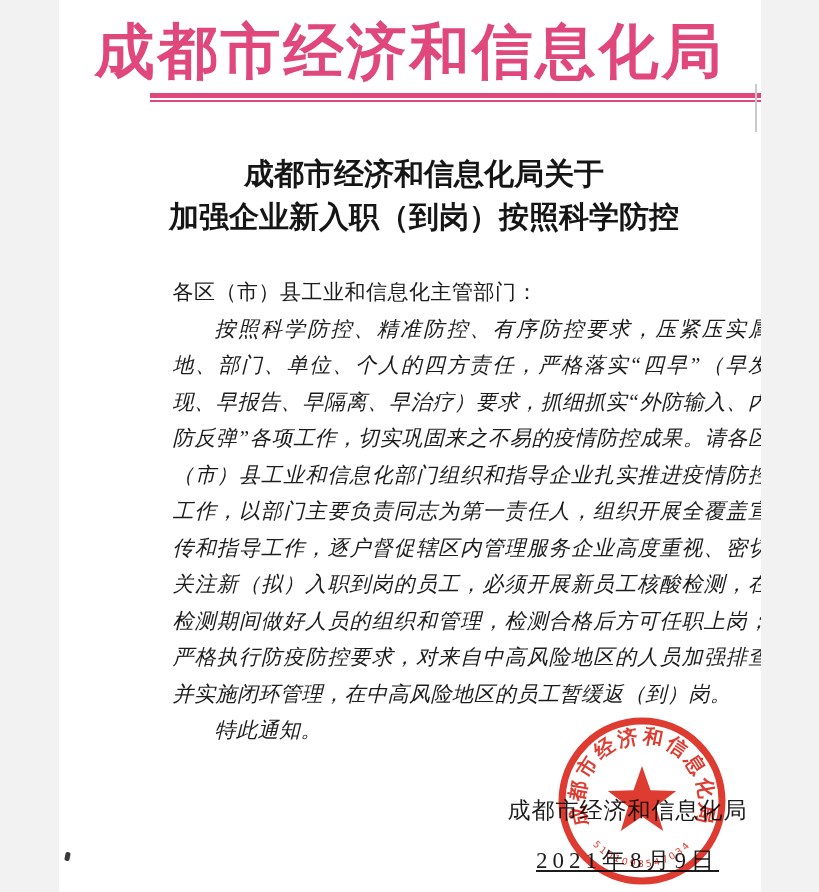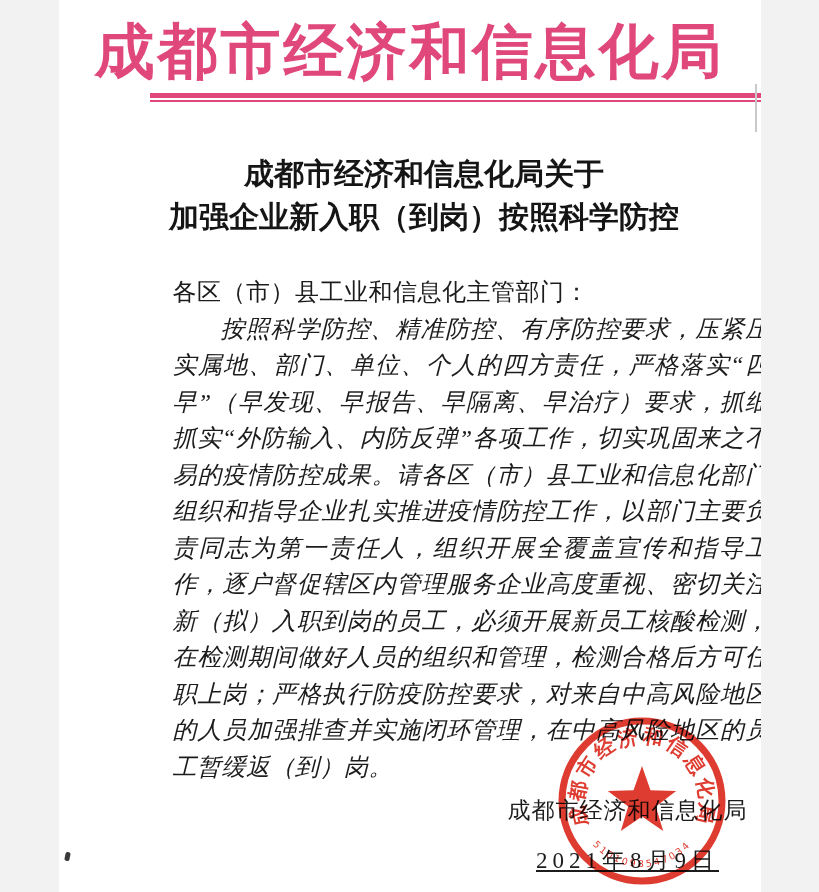--- a/index.html
+++ b/index.html
@@ -30,21 +30,21 @@
     position:absolute;top:152px;left:0;right:0;
     text-align:center;
     font-size:30px;line-height:43px;
     font-weight:bold;
     color:#151515;
     margin-left:29px;
   }
   
   .body-text{
     position:absolute;left:114px;top:274px;width:597px;
-    font-size:24px;line-height:36.5px;
+    font-size:21px;line-height:36.5px;
     text-align:justify;
     letter-spacing:0.5px;
   }
   .body-text p{margin:0;}
   .indent{text-indent:2em;font-style:italic;}
   
   .signature-block{
     position:absolute;left:423px;top:795px;width:292px;
     text-align:center;
   }
@@ -80,20 +80,21 @@
   </div>
 
   <div class="doc-title">
     <div>成都市经济和信息化局关于</div>
     <div>加强企业新入职（到岗）按照科学防控</div>
   </div>
 
   <div class="body-text">
     <p>各区（市）县工业和信息化主管部门：</p>
     <p class="indent">按照科学防控、精准防控、有序防控要求，压紧压实属地、部门、单位、个人的四方责任，严格落实“四早”（早发现、早报告、早隔离、早治疗）要求，抓细抓实“外防输入、内防反弹”各项工作，切实巩固来之不易的疫情防控成果。请各区（市）县工业和信息化部门组织和指导企业扎实推进疫情防控工作，以部门主要负责同志为第一责任人，组织开展全覆盖宣传和指导工作，逐户督促辖区内管理服务企业高度重视、密切关注新（拟）入职到岗的员工，必须开展新员工核酸检测，在检测期间做好人员的组织和管理，检测合格后方可任职上岗；严格执行防疫防控要求，对来自中高风险地区的人员加强排查并实施闭环管理，在中高风险地区的员工暂缓返（到）岗。</p>
+    <p class="indent">特此通知。</p>
   </div>
 
   <div class="signature-block">
     <div class="sig-agency">成都市经济和信息化局</div>
     <div class="sig-date">2021年8月9日</div>
   </div>
 
   <svg class="seal" viewBox="0 0 176 176">
     <defs>
       <path id="sealTopArc" d="M 35.4 112.5 A 58 58 0 1 1 140.6 112.5" fill="none"></path>

